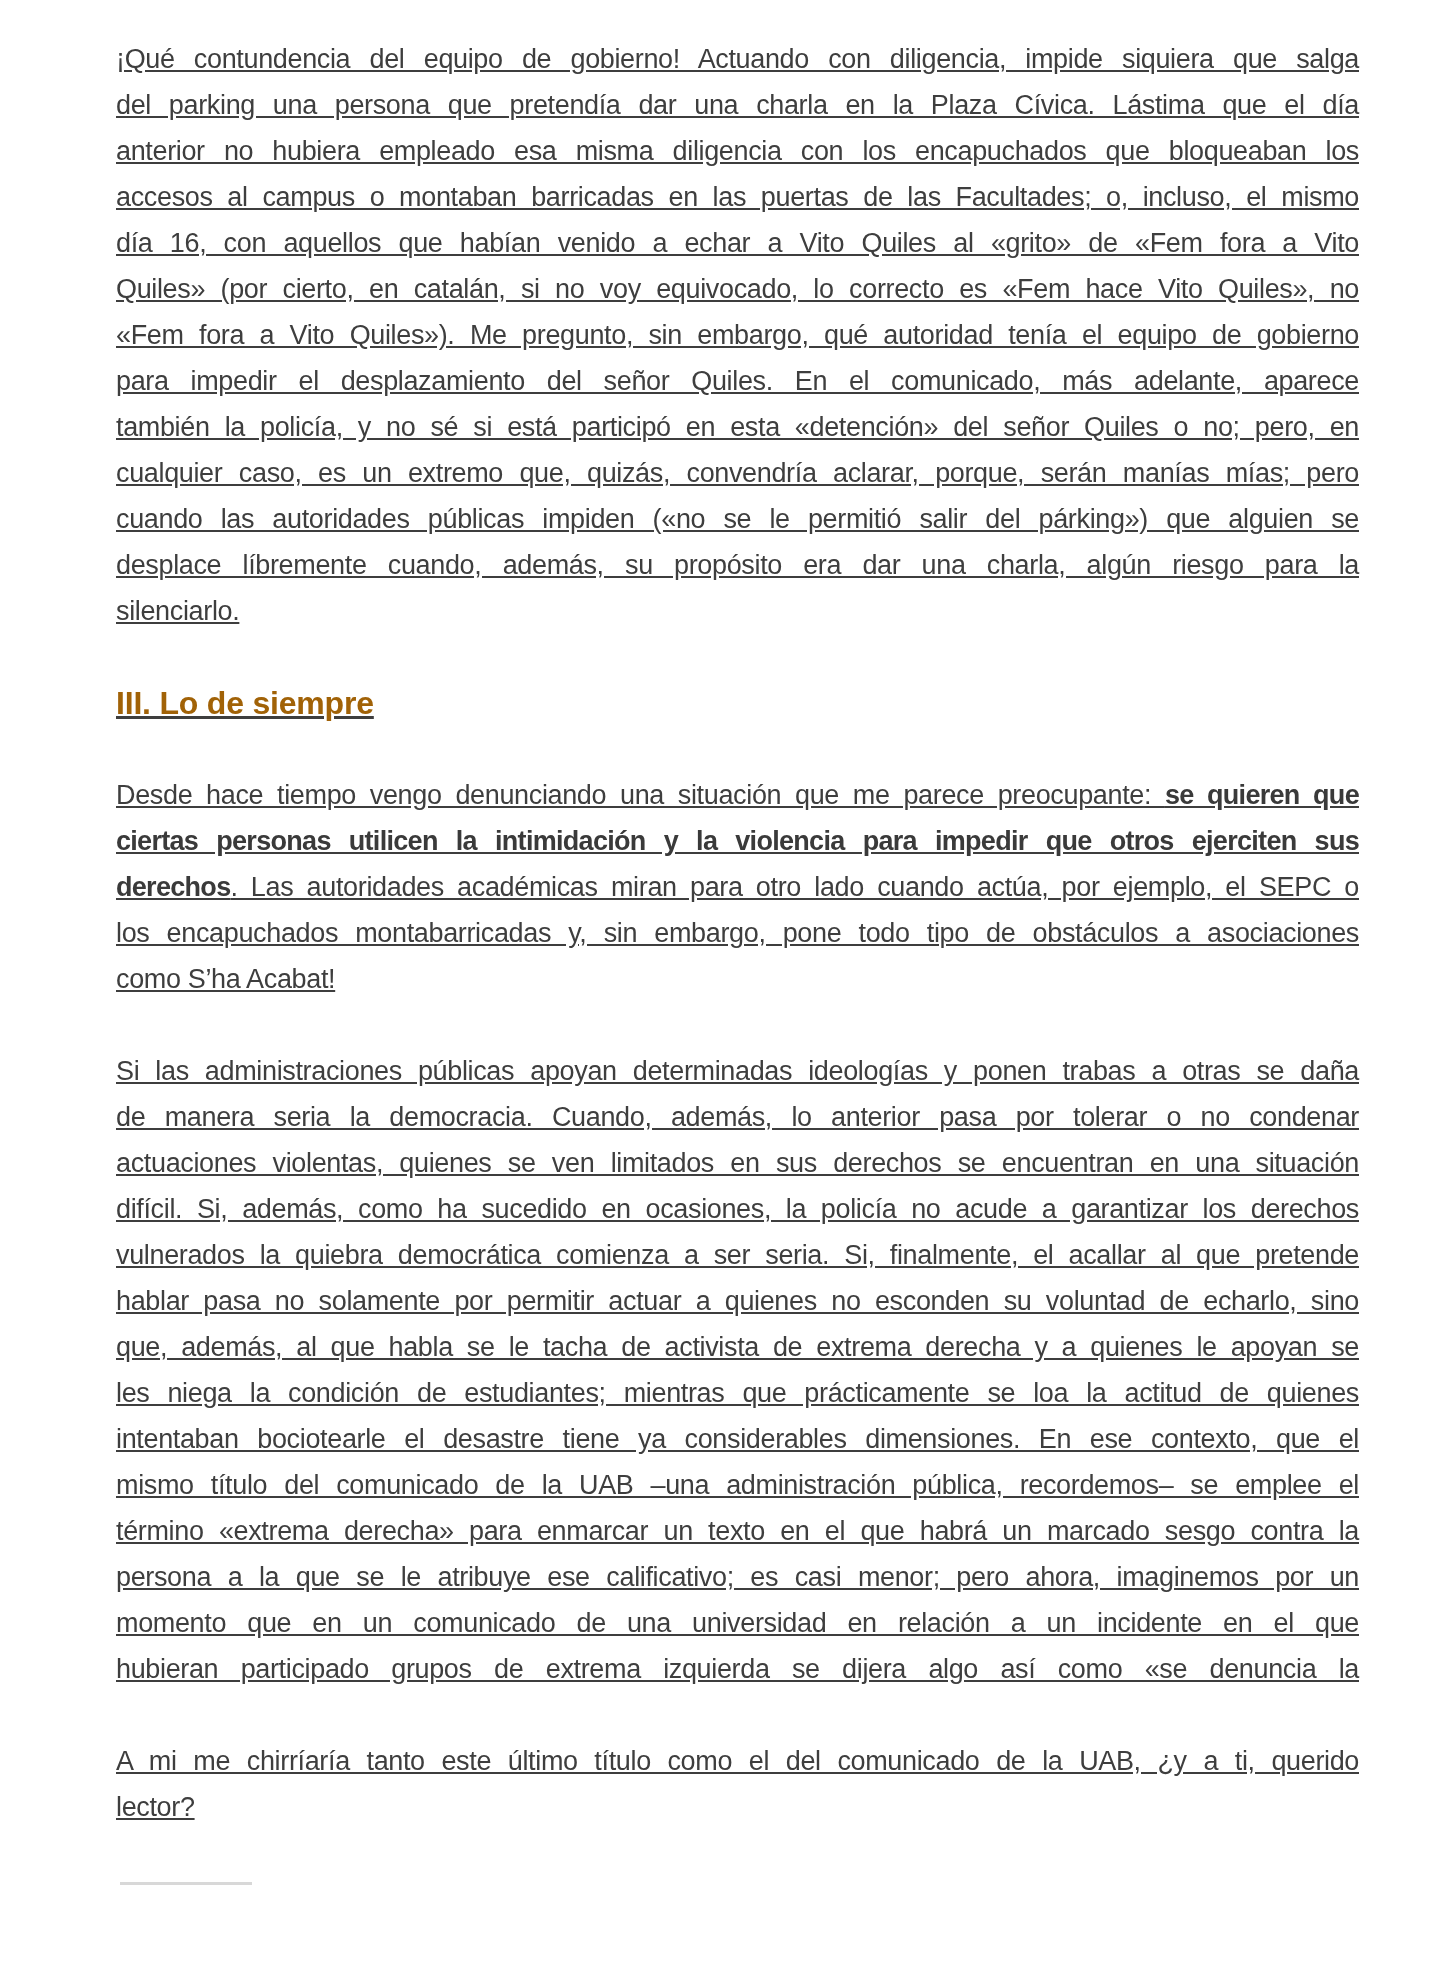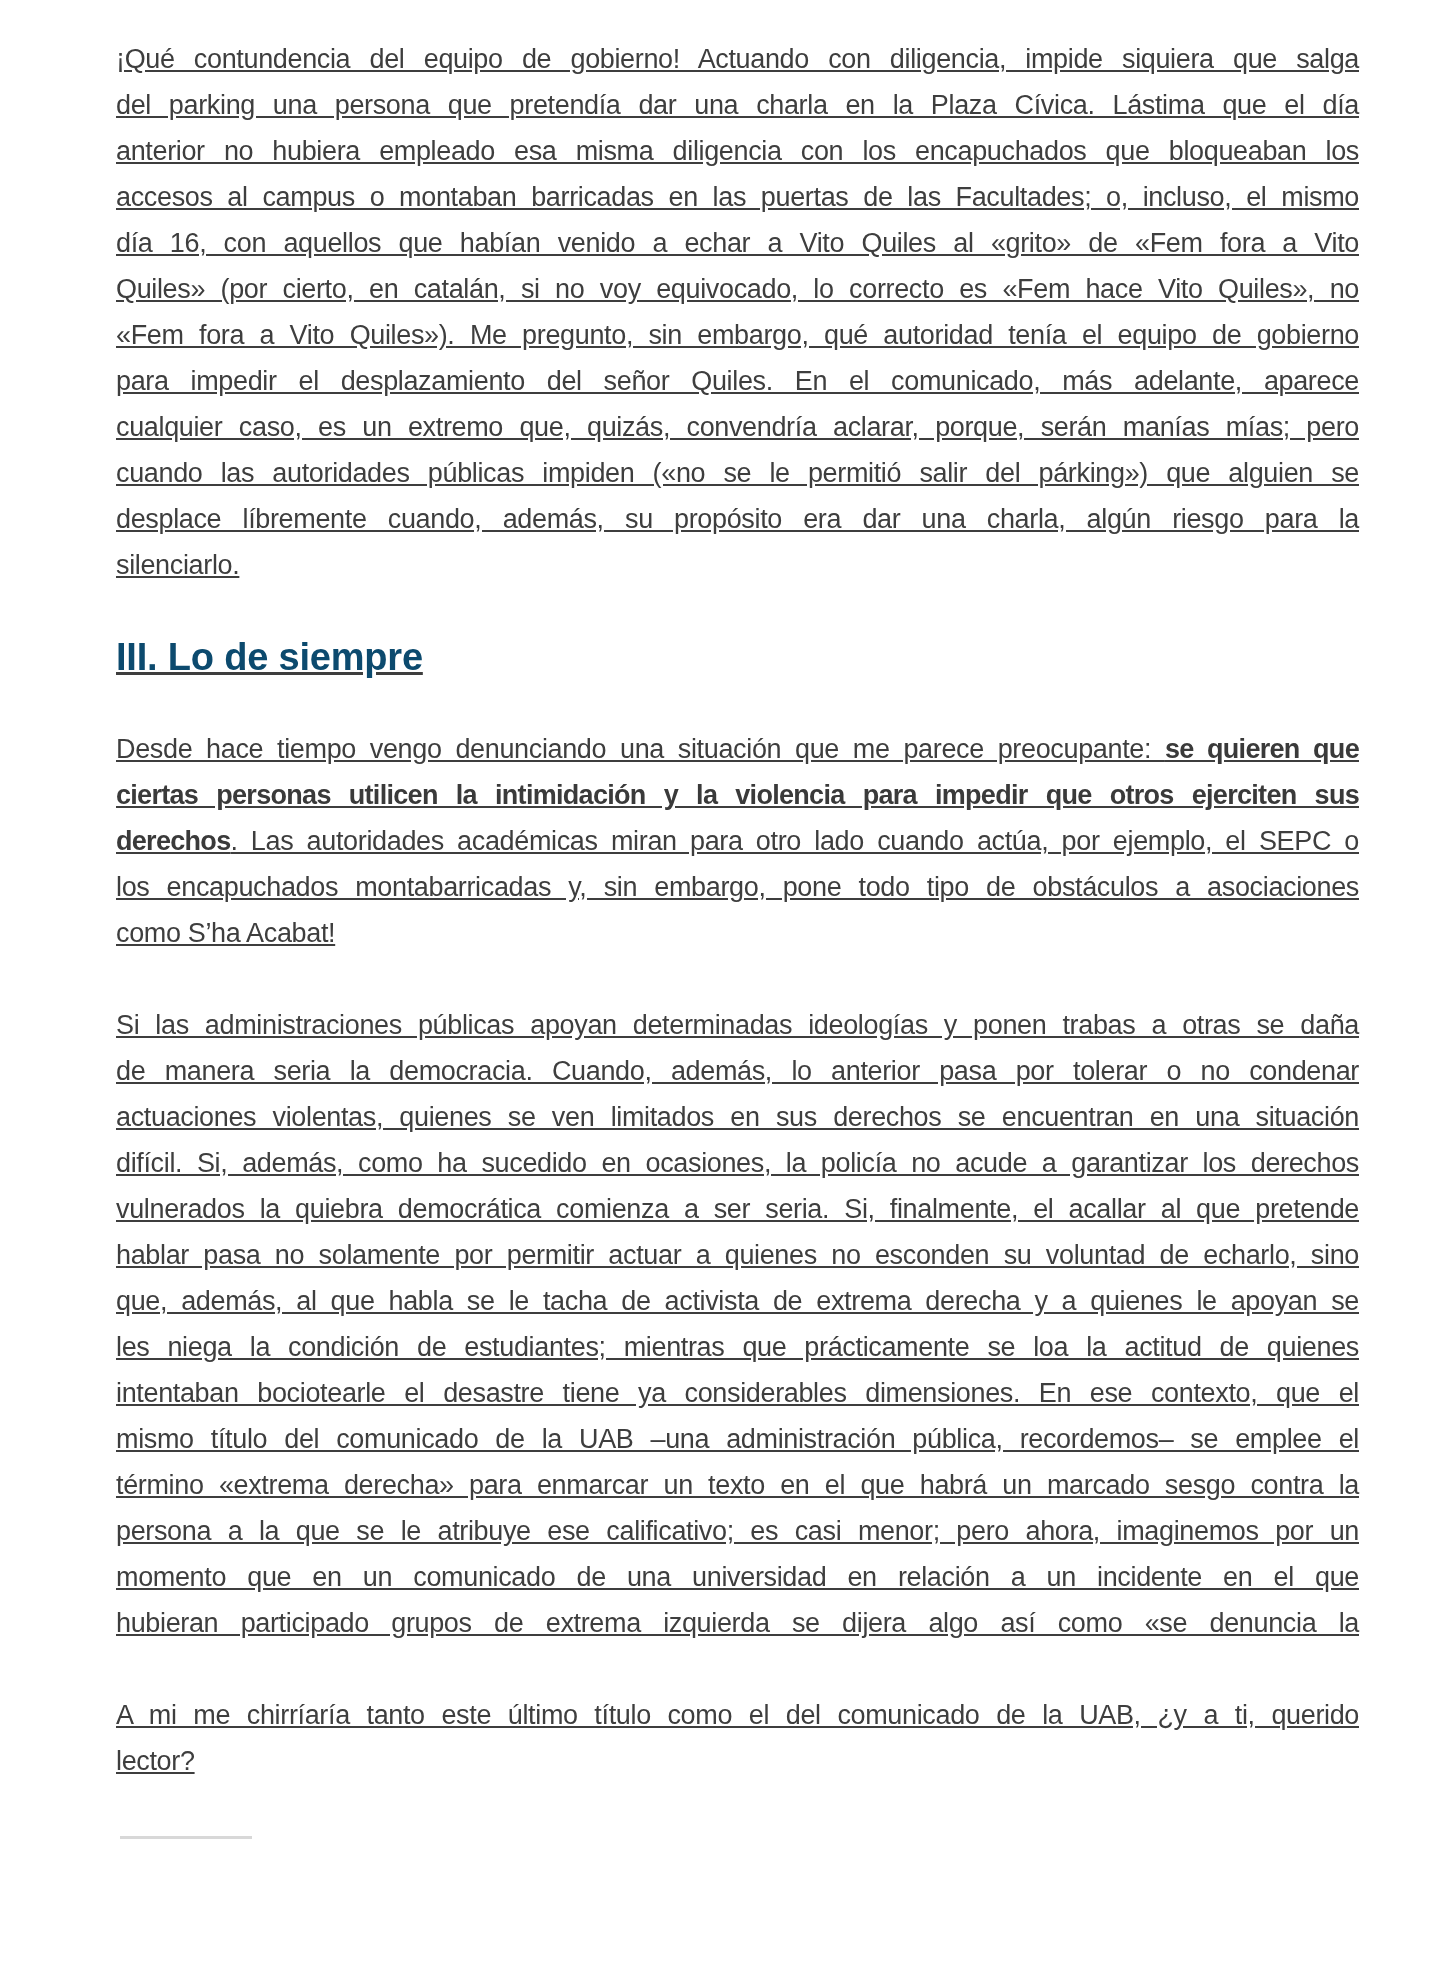--- a/index.html
+++ b/index.html
@@ -36,24 +36,24 @@
   }
   .line.line-last {
     text-align-last: left;
   }
   .para strong {
     font-weight: bold;
     letter-spacing: -0.7px;
     color: #3a3a3a;
   }
   h3.heading {
-    font-size: 38px;
+    font-size: 32px;
     line-height: 46px;
     font-weight: bold;
-    color: #0c4a6e;
+    color: #a16207;
     margin: 0 0 46px 0;
     letter-spacing: -0.2px;
   }
   hr.divider {
     border: none;
     height: 3px;
     width: 132px;
     background: #d8d8d8;
     margin: 52px 0 0 4px;
   }
@@ -64,20 +64,21 @@
 <main class="content">
     <p class="para">
       <span class="line">¡Qué contundencia del equipo de gobierno! Actuando con diligencia, impide siquiera que salga</span>
       <span class="line">del parking una persona que pretendía dar una charla en la Plaza Cívica. Lástima que el día</span>
       <span class="line">anterior no hubiera empleado esa misma diligencia con los encapuchados que bloqueaban los</span>
       <span class="line">accesos al campus o montaban barricadas en las puertas de las Facultades; o, incluso, el mismo</span>
       <span class="line">día 16, con aquellos que habían venido a echar a Vito Quiles al «grito» de «Fem fora a Vito</span>
       <span class="line">Quiles» (por cierto, en catalán, si no voy equivocado, lo correcto es «Fem hace Vito Quiles», no</span>
       <span class="line">«Fem fora a Vito Quiles»). Me pregunto, sin embargo, qué autoridad tenía el equipo de gobierno</span>
       <span class="line">para impedir el desplazamiento del señor Quiles. En el comunicado, más adelante, aparece</span>
+      <span class="line">también la policía, y no sé si está participó en esta «detención» del señor Quiles o no; pero, en</span>
       <span class="line">cualquier caso, es un extremo que, quizás, convendría aclarar, porque, serán manías mías; pero</span>
       <span class="line">cuando las autoridades públicas impiden («no se le permitió salir del párking») que alguien se</span>
       <span class="line">desplace líbremente cuando, además, su propósito era dar una charla, algún riesgo para la</span>
       <span class="line line-last">silenciarlo.</span>
     </p>
     <h3 class="heading">III. Lo de siempre</h3>
     <p class="para">
       <span class="line">Desde hace tiempo vengo denunciando una situación que me parece preocupante: <strong>se quieren que</strong></span>
       <span class="line"><strong>ciertas personas utilicen la intimidación y la violencia para impedir que otros ejerciten sus</strong></span>
       <span class="line"><strong>derechos</strong>. Las autoridades académicas miran para otro lado cuando actúa, por ejemplo, el SEPC o</span>

